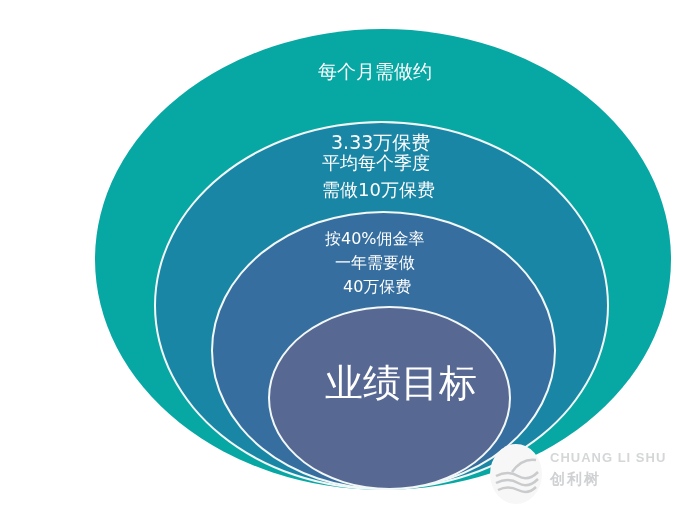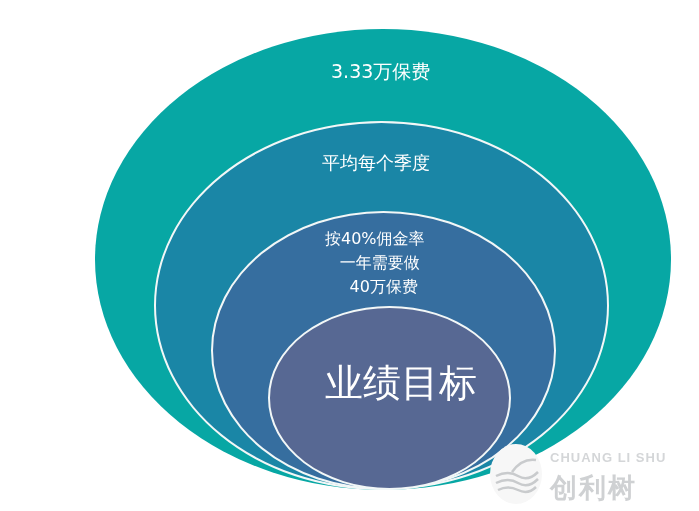--- a/index.html
+++ b/index.html
@@ -5,47 +5,49 @@
   html, body { margin: 0; padding: 0; background: #ffffff; }
   body { width: 699px; height: 511px; position: relative; overflow: hidden;
          font-family: "DejaVu Sans", "Liberation Sans", sans-serif; }
   .ell { position: absolute; border-radius: 50%; box-sizing: border-box; }
   #e1 { left: 95px; top: 29px; width: 576px; height: 461px; background: #07a7a4; }
   #e2 { left: 154px; top: 121px; width: 455px; height: 369px; background: #1a86a6; border: 2px solid #f2f7f7; }
   #e3 { left: 211px; top: 211px; width: 345px; height: 279px; background: #366e9f; border: 2px solid #f2f7f7; }
   #e4 { left: 268px; top: 306px; width: 243px; height: 184px; background: #576893; border: 2px solid #f2f7f7; }
   .lbl { position: absolute; color: #ffffff; white-space: nowrap; }
   #t1 { left: 318px; top: 58px; font-size: 19px; line-height: 27px; }
-  #t1 .l2 { padding-left: 13px; }
+  #t1 .l2 { padding-left: 13px; margin-top: 44px; }
   #t2 { left: 322px; top: 149px; font-size: 18px; line-height: 27px; }
-  #t3 { left: 325px; top: 227px; font-size: 16px; line-height: 24px; text-align: center; }
+  #t3 { left: 325px; top: 227px; font-size: 16px; line-height: 24px; }
   #t3 .l2 { padding-left: 10px; }
   #t3 .l3 { padding-left: 18px; }
   #t4 { left: 325px; top: 364px; font-size: 38px; line-height: 38px; }
   #t4 .l2 { padding-left: 33px; }
   .line { display: block; }
   #wm { position: absolute; left: 488px; top: 440px; width: 211px; height: 71px; }
   #wm-logo { position: absolute; left: 2px; top: 4px; width: 52px; height: 60px; border-radius: 50%; background: #f7f7f7; }
   #wm-en { position: absolute; left: 62px; top: 10px; font-size: 13px; font-weight: bold; color: #d4d6d8; letter-spacing: 1px; font-family: "Liberation Sans", sans-serif; }
-  #wm-cn { position: absolute; left: 62px; top: 30px; font-size: 27px; font-weight: bold; color: #cfd1d3; letter-spacing: 2px; }
+  #wm-cn { position: absolute; left: 62px; top: 30px; font-size: 15px; font-weight: bold; color: #cfd1d3; letter-spacing: 2px; }
 </style>
 </head>
 <body>
 
 <div id="e1" class="ell"></div>
 <div id="e2" class="ell"></div>
 <div id="e3" class="ell"></div>
 <div id="e4" class="ell"></div>
 
 <div id="t1" class="lbl">
+  <span class="line l1">每个月需做约</span>
   <span class="line l2">3.33万保费</span>
 </div>
 
 <div id="t2" class="lbl">
   <span class="line">平均每个季度</span>
+  <span class="line">需做10万保费</span>
 </div>
 
 <div id="t3" class="lbl">
   <span class="line">按40%佣金率</span>
   <span class="line l2">一年需要做</span>
   <span class="line l3">40万保费</span>
 </div>
 
 <div id="t4" class="lbl">
   <span class="line">业绩目标</span>

